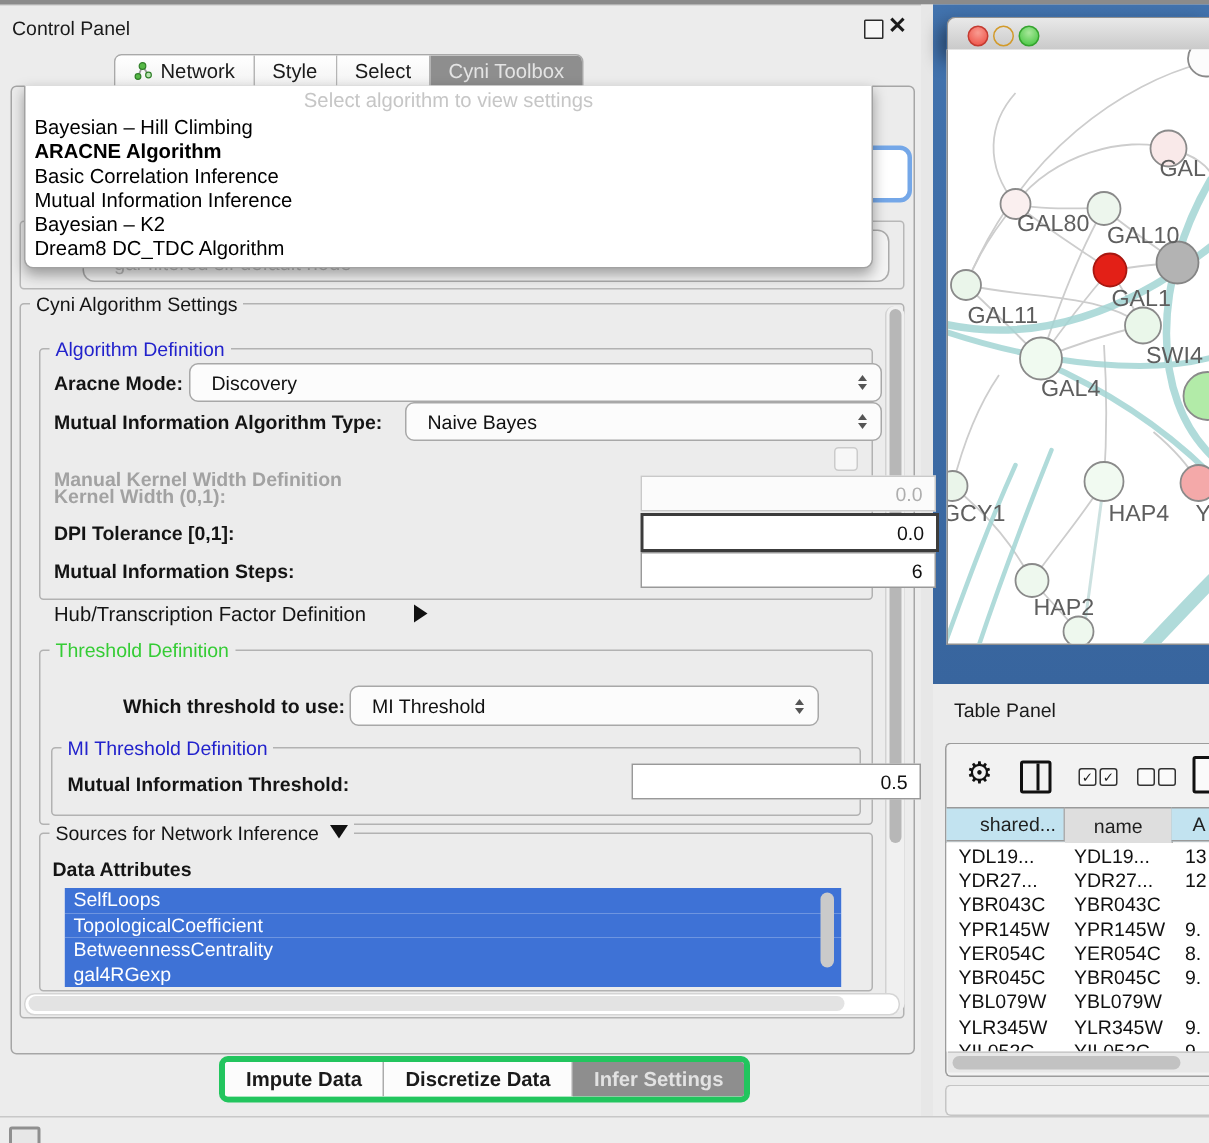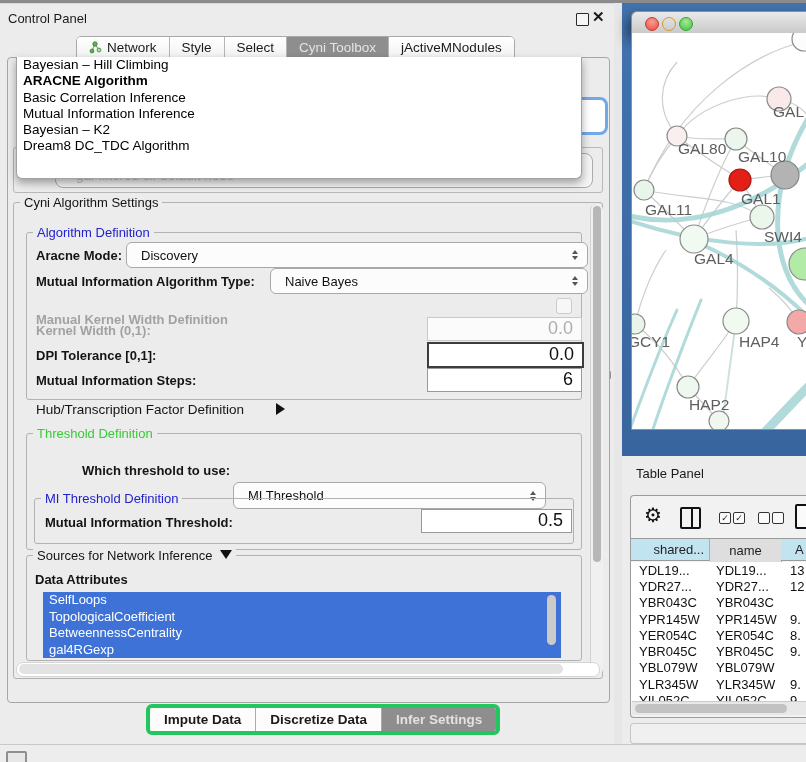--- a/index.html
+++ b/index.html
@@ -36,21 +36,21 @@
   .legend{position:absolute;font-size:13px;background:#ECECEC;padding:0 4px;white-space:nowrap;}
   .legend.blue{color:#2222CC;}
   .legend.green{color:#35CC35;}
   
   .lbl{font-size:13px;font-weight:bold;color:#141414;white-space:nowrap;}
   .lbl.dis{color:#A2A2A2;}
   .combo{background:#FCFCFC;border:1px solid #A8A8A8;border-radius:6px;display:flex;align-items:center;font-size:13px;color:#111;padding-left:14px;cursor:pointer;}
   .stepper{position:absolute;right:9px;top:50%;transform:translateY(-50%);display:flex;flex-direction:column;align-items:center;}
   .st-up{width:0;height:0;border-left:3.5px solid transparent;border-right:3.5px solid transparent;border-bottom:4.5px solid #555;margin-bottom:2px;}
   .st-dn{width:0;height:0;border-left:3.5px solid transparent;border-right:3.5px solid transparent;border-top:4.5px solid #555;}
-  .field{background:#FFF;border:1px solid #999;font-size:18px;color:#111;display:flex;align-items:flex-start;justify-content:flex-end;padding-right:8px;}
+  .field{background:#FFF;border:1px solid #999;font-size:13px;color:#111;display:flex;align-items:center;justify-content:flex-end;padding-right:8px;padding-left:42px;}
   .field.dis{color:#AEAEAE;border-color:#C9C9C9;background:#FBFBFB;}
   .field.strong{border:2px solid #3C3C3C;}
   .checkbox{width:14px;height:14px;border:1px solid #CBCBCB;border-radius:3px;background:#F7F7F7;cursor:pointer;}
   .tri-right{width:0;height:0;border-top:6px solid transparent;border-bottom:6px solid transparent;border-left:9px solid #111;display:inline-block;}
   .tri-down{width:0;height:0;border-left:6px solid transparent;border-right:6px solid transparent;border-top:9px solid #111;display:inline-block;}
   
   .attr-item{height:16.5px;line-height:16.5px;padding-left:6px;font-size:13px;color:#FFF;background:#3E72D6;cursor:pointer;white-space:nowrap;}
   
   .vsb-track{background:#F0F0F0;border-left:1px solid #D2D2D2;border-radius:6px;}
   .vsb-thumb{position:absolute;left:2px;width:8px;background:#B7B7B7;border-radius:5px;cursor:pointer;}
@@ -112,34 +112,32 @@
     </div>
     <div class="tab">
         <span>Style</span>
       </div>
     <div class="tab">
         <span>Select</span>
       </div>
     <div class="tab sel">
         <span>Cyni Toolbox</span>
       </div>
-    <div class="tab">
-        <span>jActiveMNodules</span>
-      </div>
   </div>
 
   <div class="abs outer-panel"></div>
 
   <div class="abs frag-group"></div>
   <div class="abs frag-bluecombo"></div>
   <div class="abs frag-combo">
     <span>gal-filtered sif default node</span>
   </div>
 
   <div class="abs popup">
+    <div class="prompt nowrap">Select algorithm to view settings</div>
     <div class="item">Bayesian – Hill Climbing</div>
     <div class="item bold">ARACNE Algorithm</div>
     <div class="item">Basic Correlation Inference</div>
     <div class="item">Mutual Information Inference</div>
     <div class="item">Bayesian – K2</div>
     <div class="item">Dream8 DC_TDC Algorithm</div>
   </div>
 
   <div class="abs group" style="left:13px;top:202px;width:588px;height:475px;z-index:3;">
     <div class="legend" style="left:6px;top:-8px;">Cyni Algorithm Settings</div>
@@ -183,21 +181,21 @@
     <span>6</span>
   </div>
 
   <div class="abs" style="left:36px;top:402px;z-index:5;font-size:13.5px;color:#141414;white-space:nowrap;">Hub/Transcription Factor Definition</div>
   <span class="abs tri-right" style="left:276px;top:403px;z-index:5;"></span>
 
   <div class="abs group" style="left:26px;top:433px;width:554px;height:115px;z-index:4;text-align:right;">
     <div class="legend green" style="left:6px;top:-8px;">Threshold Definition</div>
   </div>
   <div class="abs lbl" style="left:82px;top:463px;z-index:5;">Which threshold to use:</div>
-  <div class="abs combo" style="left:233px;top:457px;width:297px;height:25px;z-index:5;margin-top:25px;">
+  <div class="abs combo" style="left:233px;top:457px;width:297px;height:25px;z-index:5;">
     <span>MI Threshold</span>
     <span class="stepper">
         <span class="st-up"></span>
         <span class="st-dn"></span>
       </span>
   </div>
   <div class="abs group" style="left:34px;top:498px;width:538px;height:44px;z-index:5;">
     <div class="legend blue" style="left:6px;top:-8px;">MI Threshold Definition</div>
   </div>
   <div class="abs lbl" style="left:45px;top:515px;z-index:6;">Mutual Information Threshold:</div>

